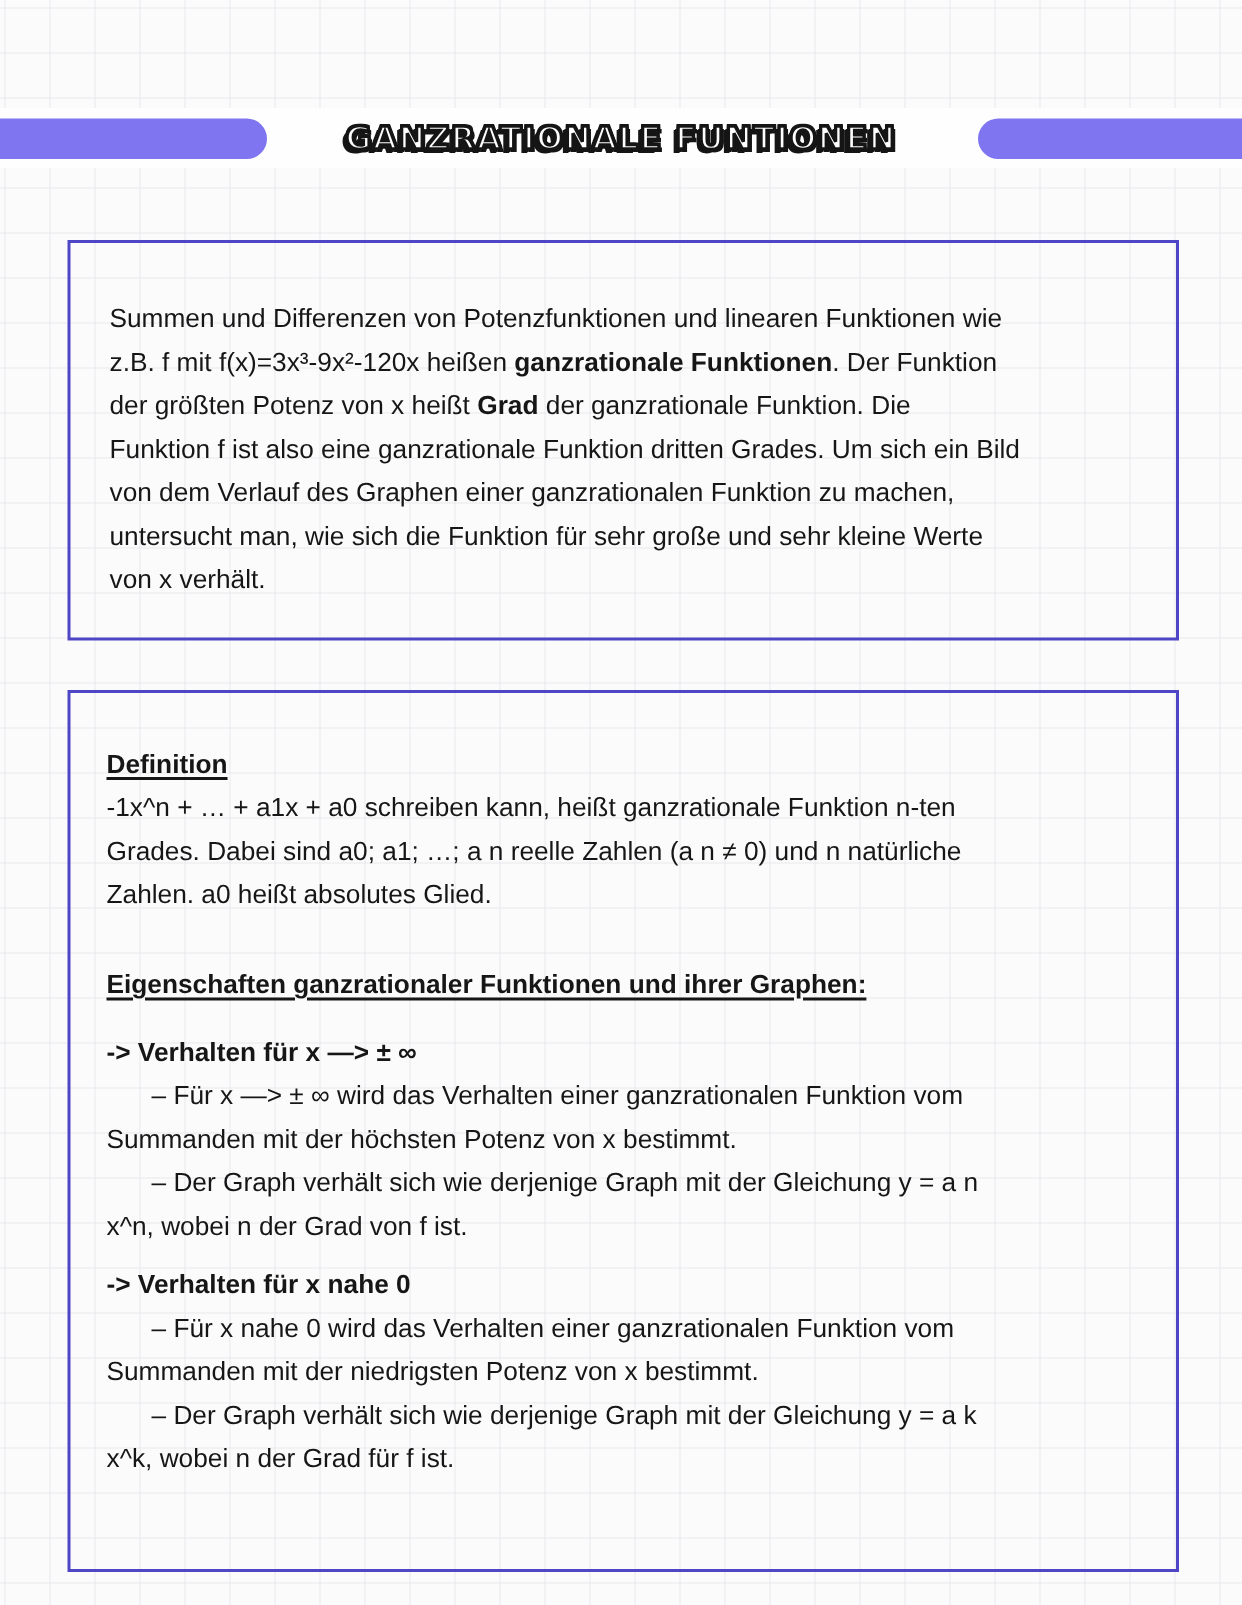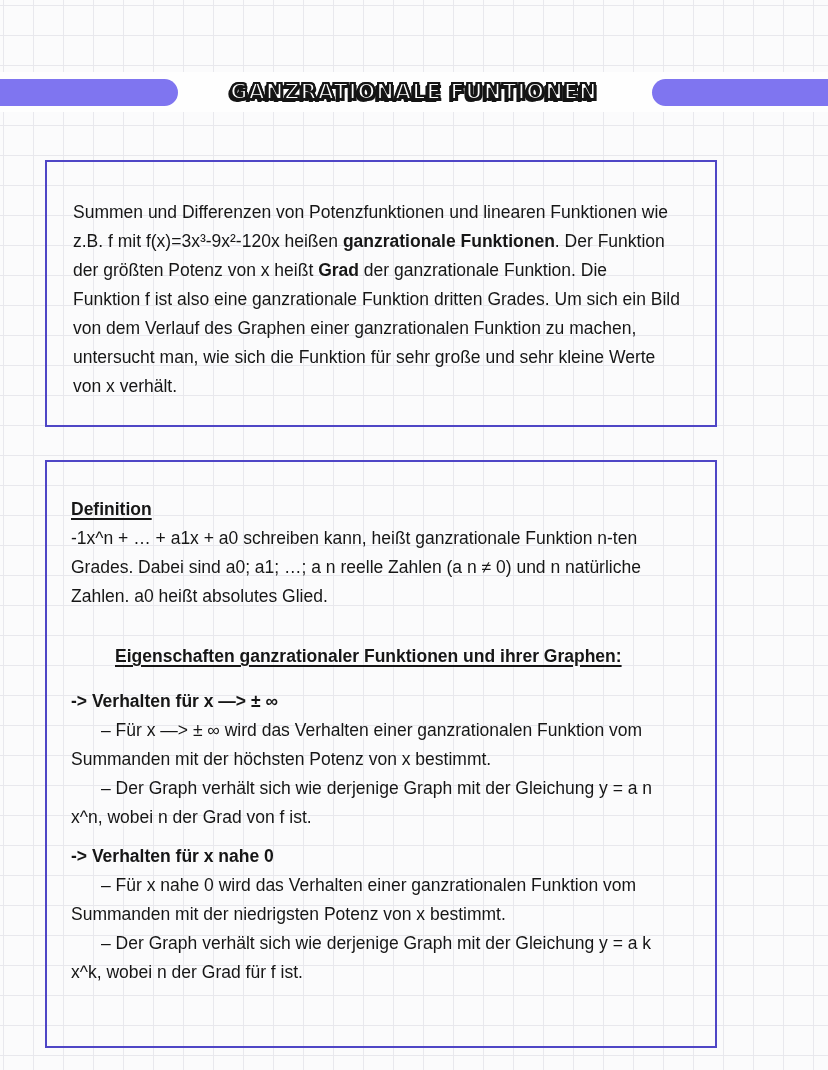--- a/index.html
+++ b/index.html
@@ -44,42 +44,42 @@
     -webkit-text-stroke:2.2px #151515;
     text-shadow:
       -3px 3px 0 #151515,
       -1px -1px 0 #151515, 1px -1px 0 #151515,
       -1px 1px 0 #151515, 1px 1px 0 #151515,
       -2px 2px 0 #151515, 2px 2px 0 #151515;
   }
 
   
   .box{
-    position:absolute; left:45px; width:672px;
+    position:absolute; left:45px; width:741px;
     border:2px solid var(--border);
     background:transparent;
   }
   .box1{ top:160px; height:267px; padding:36px 18px 0 26px; }
   .box2{ top:460px; height:588px; padding:33px 18px 0 24px; }
 
   .line{
     font-size:17.5px; line-height:29px;
     white-space:nowrap;
   }
   .block.heading .line,
   .block.heading2 .line{
     font-weight:700;
     text-decoration:underline;
     text-underline-offset:3px;
     text-decoration-thickness:1.5px;
   }
   .block.subheading .line,
   .block.subheading2 .line{ font-weight:700; }
 
-  .box2 .block.heading2{ margin-top:31px;margin-left:44px; }
+  .box2 .block.heading2{ margin-top:31px; }
   .box2 .block.subheading{ margin-top:16px; }
   .box2 .block.subheading2{ margin-top:10px; }
   .block.para-indent .line.first{ padding-left:30px; }
 
   .line .b{ font-weight:700; }
 </style>
 </head>
 <body>
 
 <div class="page">

